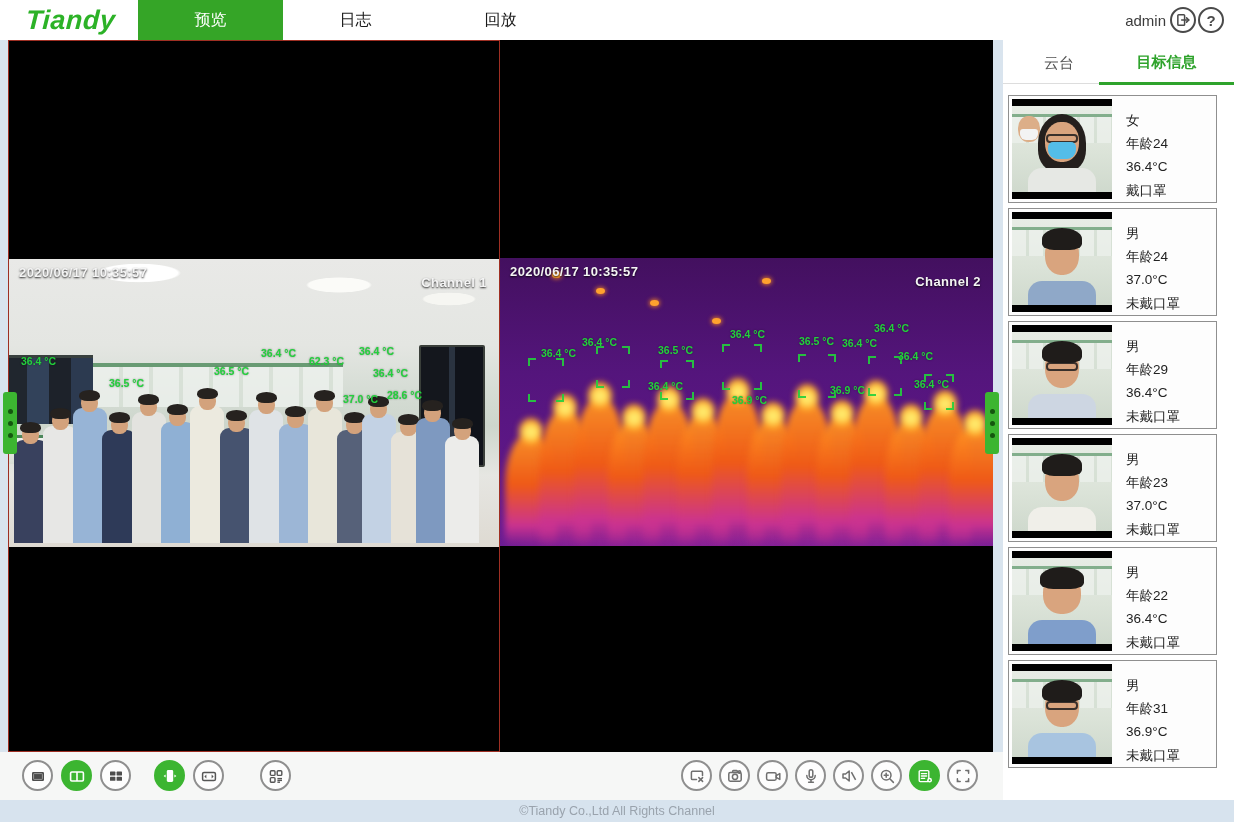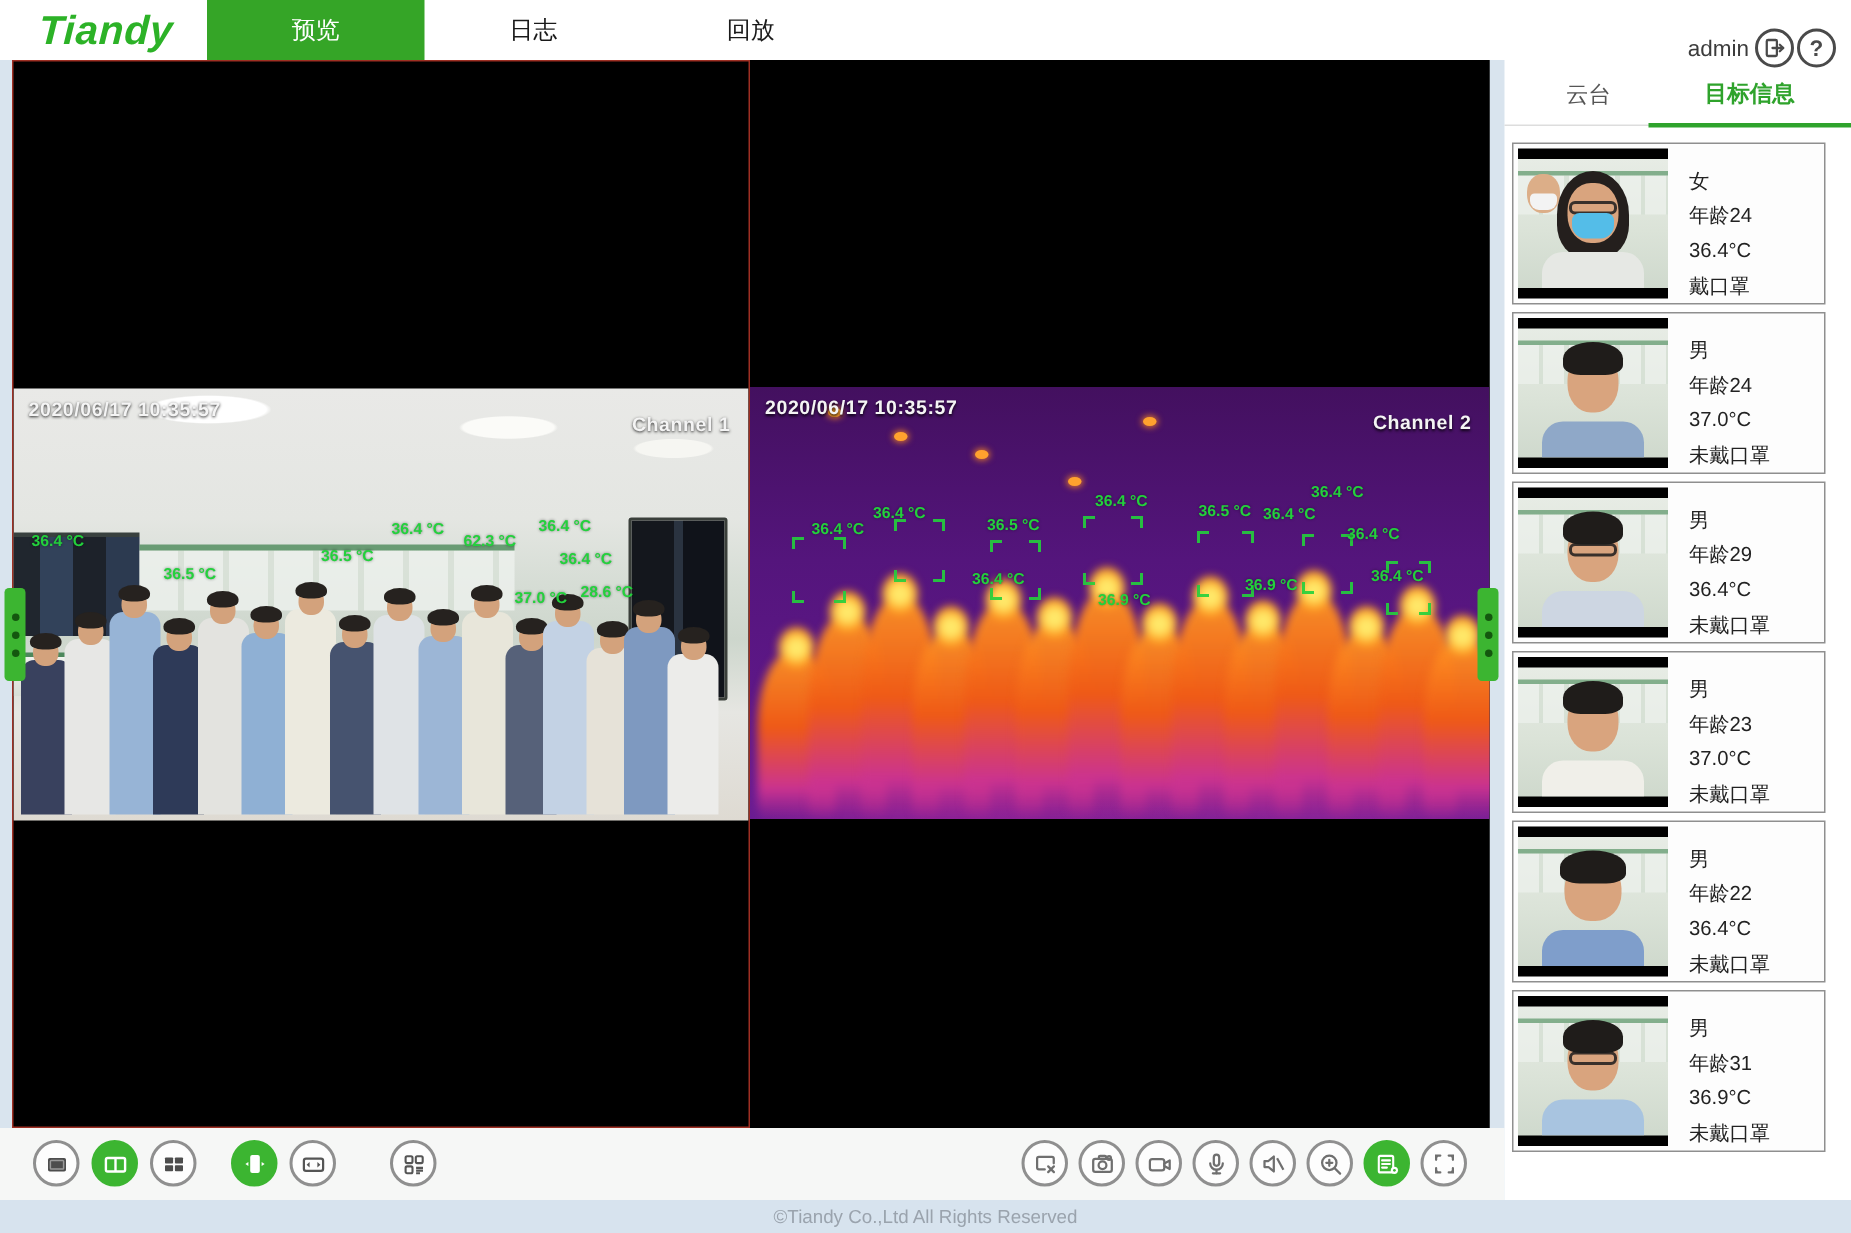--- a/index.html
+++ b/index.html
@@ -8,21 +8,21 @@
        -webkit-font-smoothing:antialiased;}
   
   .topbar{position:absolute;left:0;top:0;width:1234px;height:40px;background:#fff;
           display:flex;align-items:center;z-index:30;}
   .logo{margin-left:26px;font-size:27px;font-weight:bold;color:#2cb227;letter-spacing:.5px;
         font-style:italic;transform:skewX(-3deg);}
   .nav{position:absolute;left:138px;top:0;height:40px;display:flex;}
   .nav .tab{width:145px;height:40px;display:flex;align-items:center;justify-content:center;
             font-size:16px;color:#1a1a1a;cursor:pointer;text-align:center;}
   .nav .tab.active{background:#35a527;color:#fff;}
-  .top-right{position:absolute;right:10px;top:12px;height:40px;display:flex;align-items:center;gap:2px;}
+  .top-right{position:absolute;right:10px;top:0;height:40px;display:flex;align-items:center;gap:2px;}
   .username{font-size:15px;color:#3c3c3c;margin-right:2px;}
   .ring-btn{width:26px;height:26px;border-radius:50%;border:2px solid #4a4a4a;background:#fff;
             display:flex;align-items:center;justify-content:center;box-sizing:border-box;}
   .ring-btn svg{display:block;}
   .help-q{font-size:15px;font-weight:bold;color:#4a4a4a;line-height:1;}
 
   
   .viewer{position:absolute;left:8px;top:40px;width:985px;height:712px;background:#000;}
   .channel{position:absolute;top:0;height:712px;background:#000;box-sizing:border-box;overflow:hidden;}
   .ch1{left:0;width:492px;border:1px solid #9e2f23;}
@@ -548,14 +548,14 @@
         <div>年龄31</div>
         <div>36.9°C</div>
         <div>未戴口罩</div>
       </div>
     </div>
 
   </div>
 </div>
 
 <div class="footer">
-  <span>©Tiandy Co.,Ltd All Rights Reserved</span>
+  <span>©Tiandy Co.,Ltd All Rights Channel</span>
 </div>
 
 </body></html>

